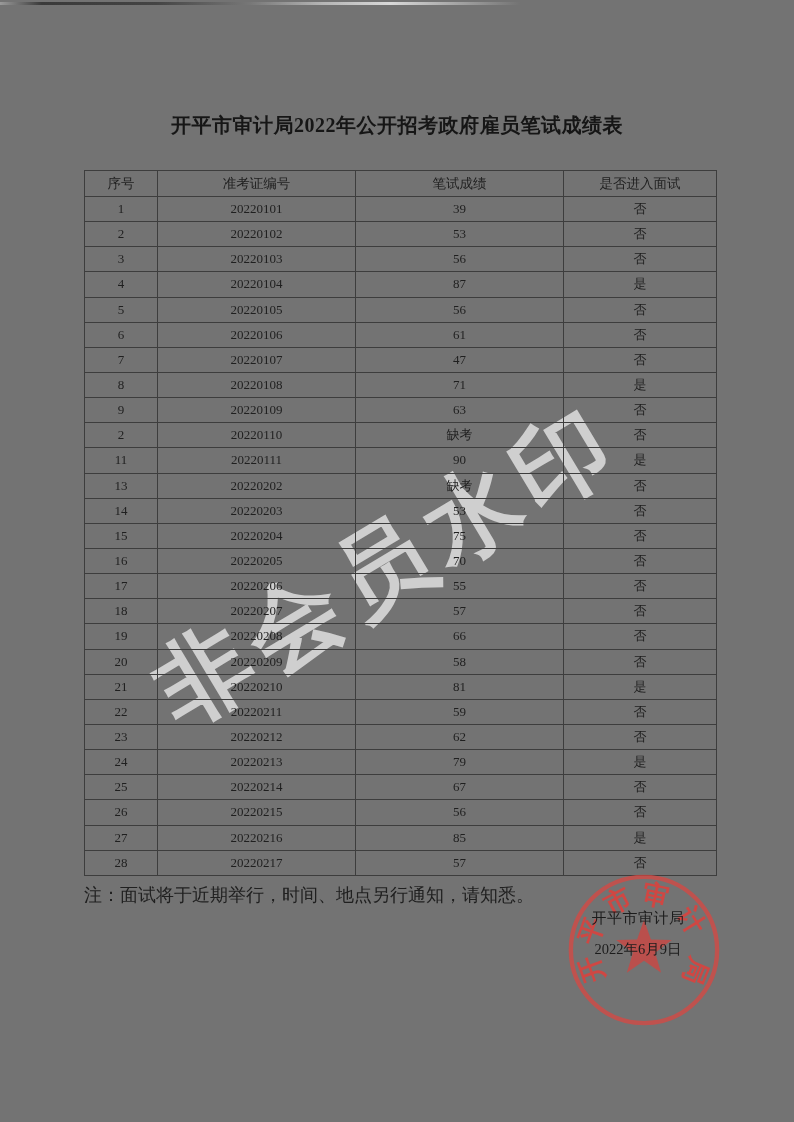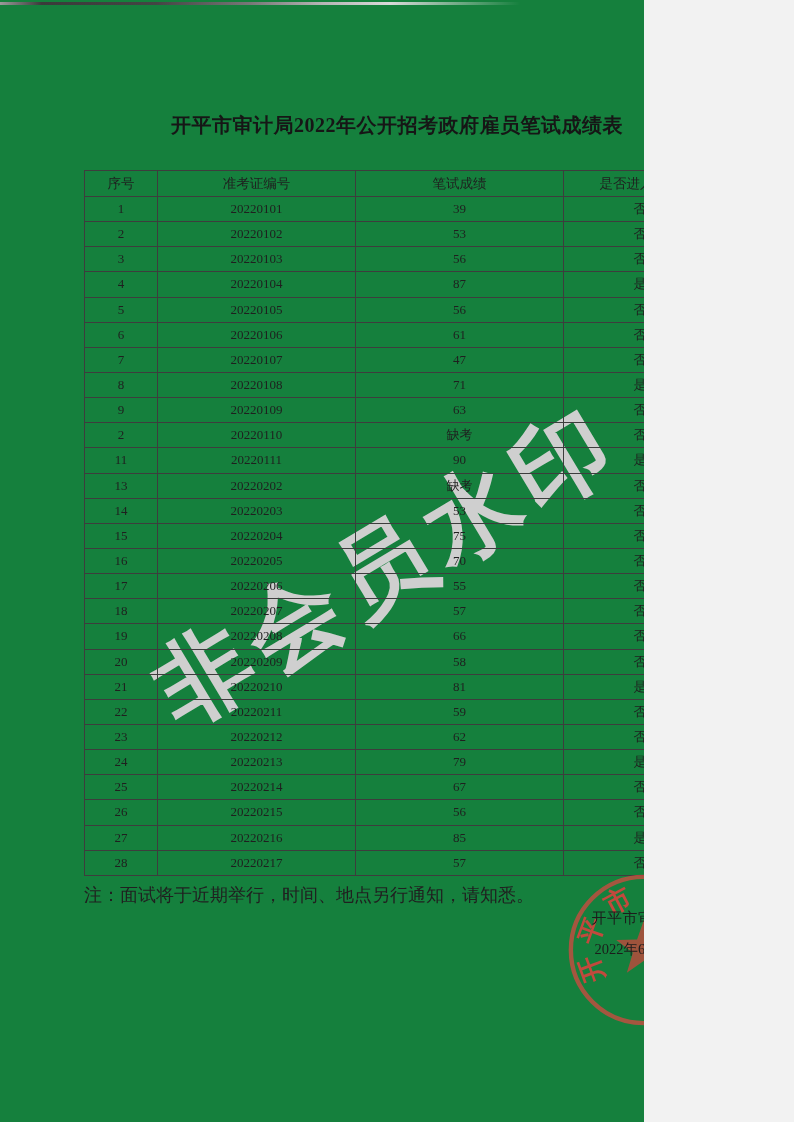--- a/index.html
+++ b/index.html
@@ -1,23 +1,23 @@
 <!DOCTYPE html>
 <html><head>
 <meta charset="utf-8">
 <style>
   * { margin: 0; padding: 0; box-sizing: border-box; }
   html, body { width: 794px; height: 1122px; background: #f2f2f2; }
   body { font-family: "Liberation Serif", "DejaVu Serif", serif; }
 
   .page {
     position: relative;
-    width: 644px;
+    width: 794px;
     height: 1122px;
-    background: #15803d;
+    background: #737373;
     overflow: hidden;
   }
 
   
   .scan-artifact {
     position: absolute;
     top: 2px; left: 0;
     width: 520px; height: 3px;
     background: linear-gradient(to right,
       #9a9a9a 0%, #3a3a3a 8%, #444 30%, #777 48%,

